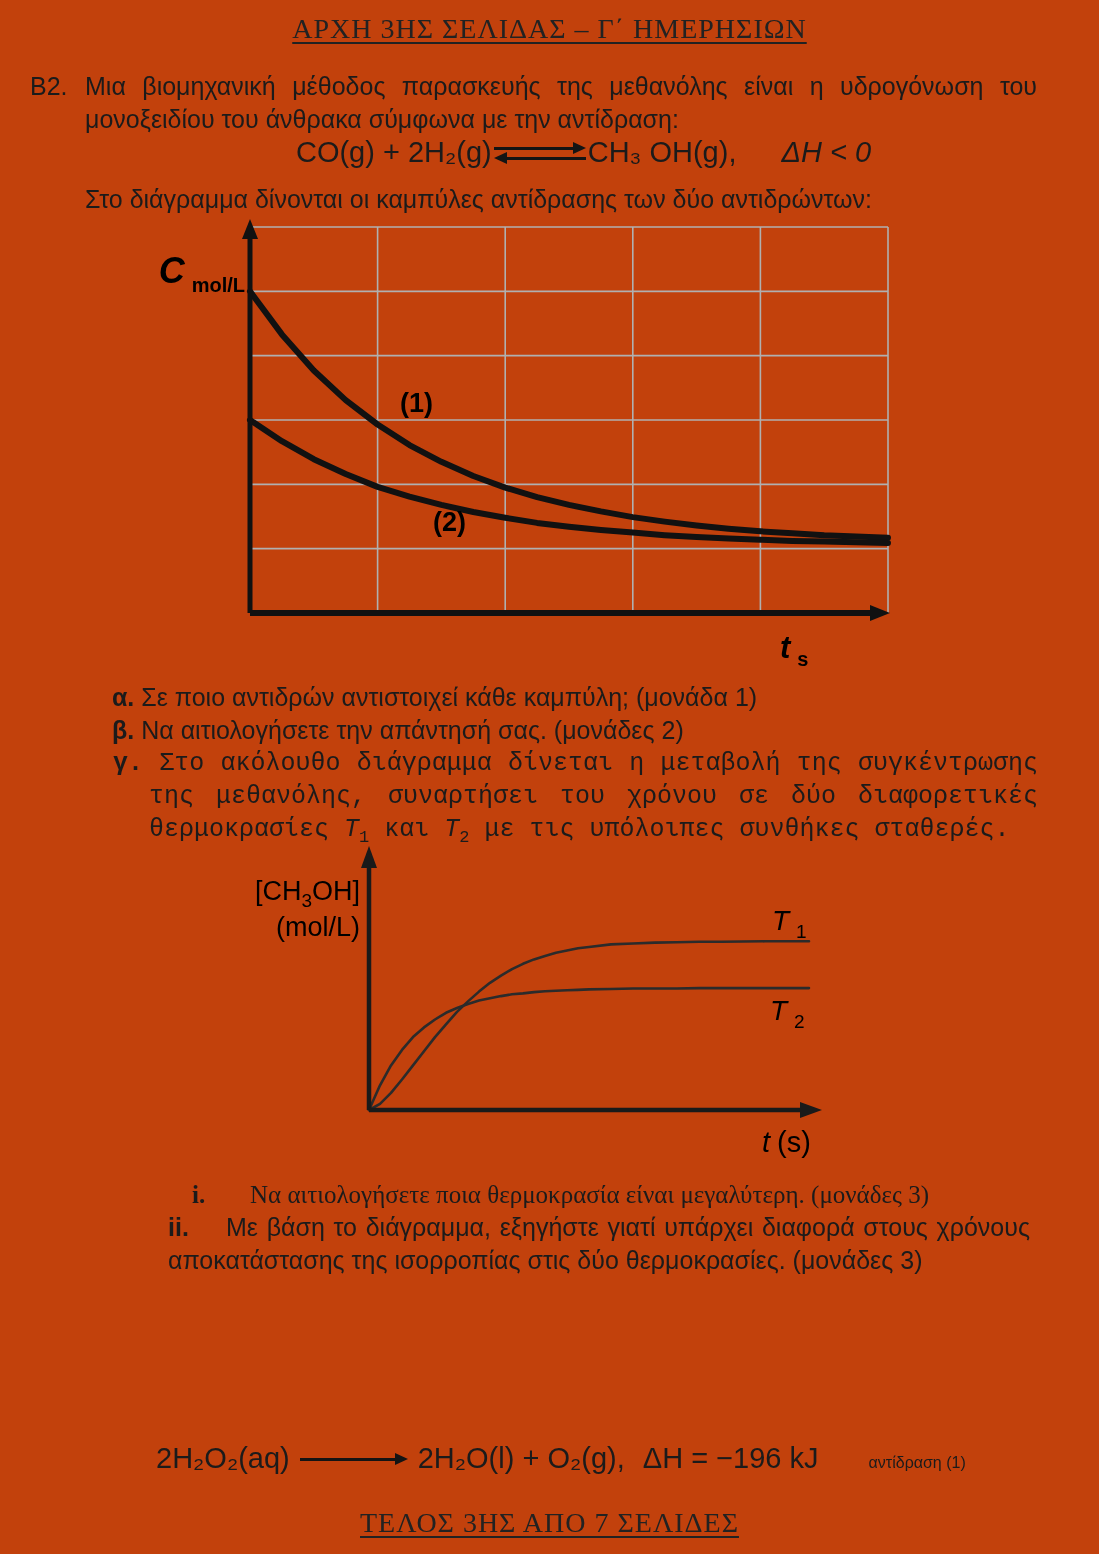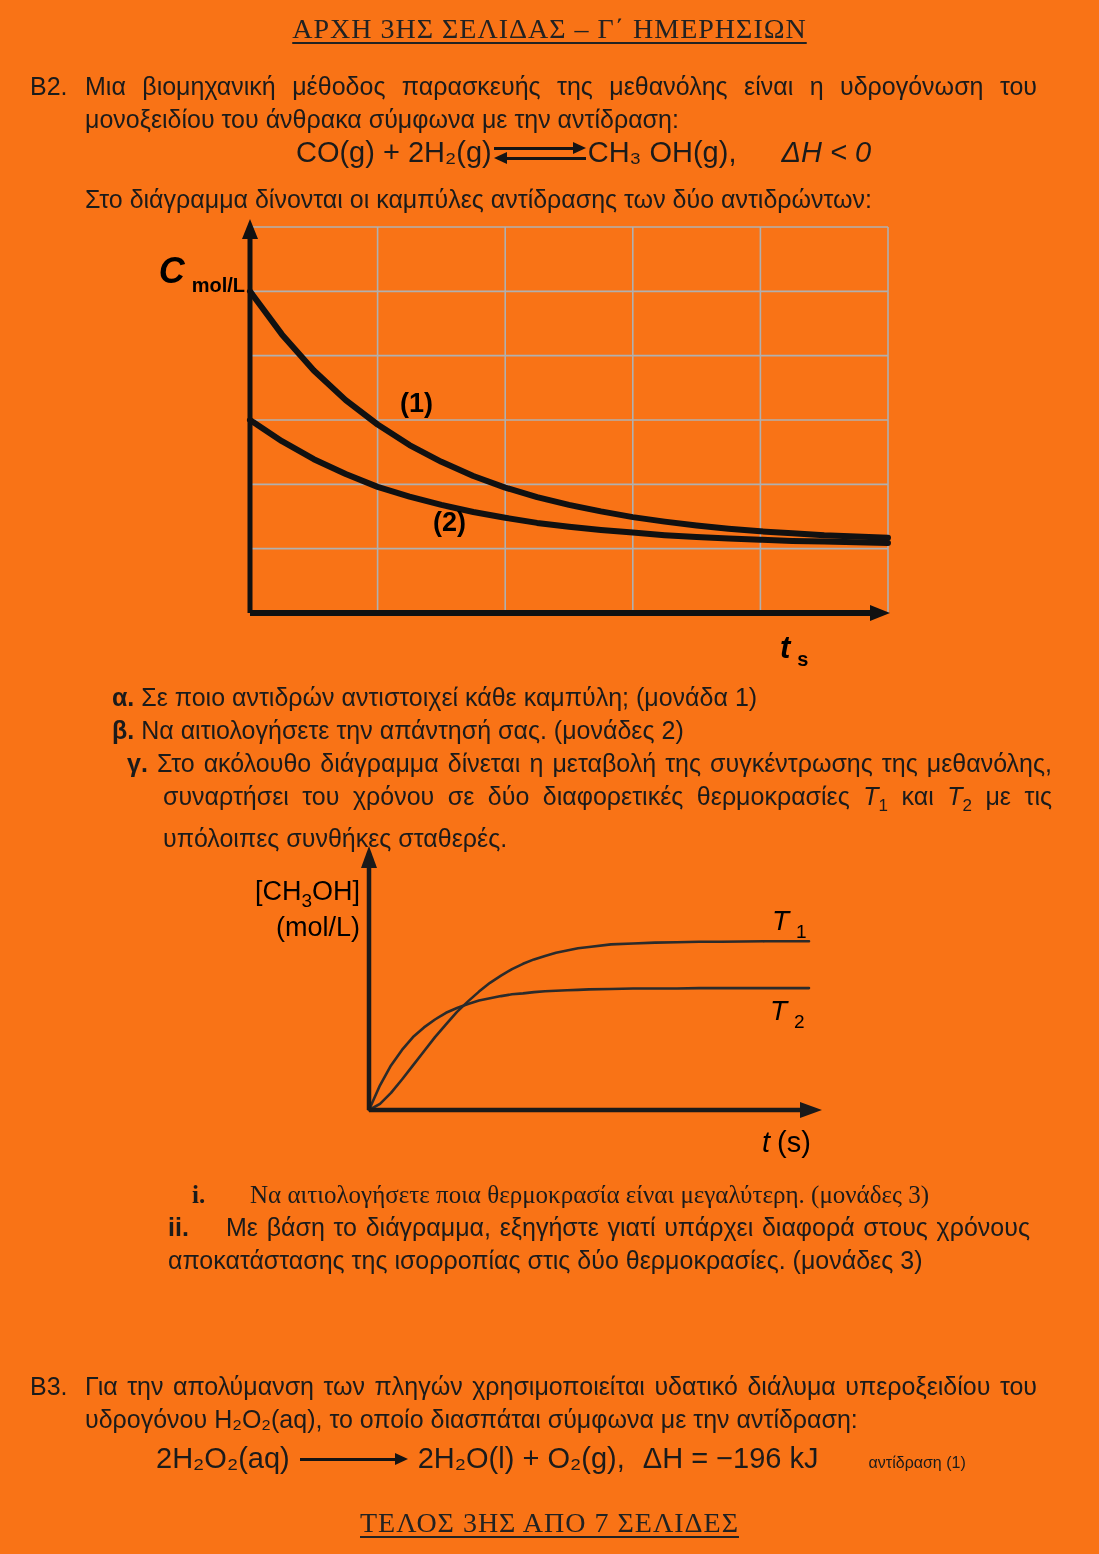--- a/index.html
+++ b/index.html
@@ -1,19 +1,19 @@
 <!DOCTYPE html>
 <html lang="el"><head>
 <meta charset="utf-8">
 <style>
   html,body{margin:0;padding:0;background:#ffffff;}
   .page{
     position:relative;
     width:1099px;height:1554px;
-    background:#f97316;
+    background:#c2410c;
     font-family:"Liberation Sans","DejaVu Sans",sans-serif;
     color:#1b1b1b;
     font-size:25px;line-height:33px;
     overflow:hidden;
   }
   .abs{position:absolute;}
   .serif-head{
     font-family:"Liberation Serif","DejaVu Serif",serif;
     font-size:28px;letter-spacing:1px;
     text-decoration:underline;
@@ -100,21 +100,21 @@
   </svg>
 
   <div class="abs" style="top:681px;left:112px;width:925px;">
     <p class="hang"><span class="lbl">α.</span>
       <span>Σε ποιο αντιδρών αντιστοιχεί κάθε καμπύλη; (μονάδα 1)</span></p>
   </div>
   <div class="abs" style="top:714px;left:112px;width:925px;">
     <p class="hang"><span class="lbl">β.</span>
       <span>Να αιτιολογήσετε την απάντησή σας. (μονάδες 2)</span></p>
   </div>
-  <div class="abs" style="top:747px;left:127px;width:925px;">
+  <div class="abs" style="top:747px;left:113px;width:925px;font-family:Liberation Mono, monospace;">
     <p class="hang para"><span class="lbl">γ.</span>
       <span><span>Στο ακόλουθο διάγραμμα δίνεται η μεταβολή της συγκέντρωσης της μεθανόλης, συναρτήσει του χρόνου σε δύο διαφορετικές θερμοκρασίες </span><span class="ital">T</span><sub>1</sub><span> και </span><span class="ital">T</span><sub>2</sub><span> με τις υπόλοιπες συνθήκες σταθερές.</span></span></p>
   </div>
 
   <svg class="abs" style="top:838px;left:240px;" width="620" height="330" viewBox="0 0 620 330">
     <polyline id="c2-s0" fill="none" stroke="#2b2b2b" stroke-width="2.6" stroke-linecap="round" stroke-linejoin="round" points="129.0,272.0 140.0,265.8 151.0,254.8 162.0,241.5 173.0,227.4 184.0,213.3 195.0,199.1 206.0,186.3 217.0,173.9 228.0,163.4 239.0,153.6 250.0,144.8 261.0,137.7 272.0,131.1 283.0,125.8 294.0,121.4 305.0,117.9 316.0,114.8 327.0,112.6 338.0,110.3 349.0,109.0 371.0,106.4 393.0,105.5 415.0,104.6 437.0,104.2 459.0,103.7 481.0,103.7 525.0,103.3 569.0,103.3"></polyline>
     <polyline id="c2-s1" fill="none" stroke="#2b2b2b" stroke-width="2.6" stroke-linecap="round" stroke-linejoin="round" points="129.0,272.0 140.0,247.3 151.0,227.4 162.0,211.9 173.0,199.1 184.0,189.4 195.0,181.5 206.0,174.8 217.0,170.0 228.0,166.0 239.0,162.5 250.0,160.3 261.0,158.1 272.0,156.3 283.0,155.4 294.0,154.1 305.0,153.2 316.0,152.8 327.0,152.3 338.0,151.9 349.0,151.4 371.0,151.0 393.0,150.5 415.0,150.5 437.0,150.5 459.0,150.1 481.0,150.1 525.0,150.1 569.0,150.1"></polyline>
 
     <line x1="129" y1="272" x2="129" y2="24" stroke="#1a1a1a" stroke-width="4.5"></line>
     <polygon points="129,8 121,30 137,30" fill="#1a1a1a"></polygon>
@@ -140,24 +140,20 @@
   </svg>
 
   <div class="abs" style="top:1178px;left:192px;width:862px;font-family:Liberation Serif, serif;">
     <p style="margin:0;"><span class="sub-lbl">i.</span><span>Να αιτιολογήσετε ποια θερμοκρασία είναι μεγαλύτερη. (μονάδες 3)</span></p>
   </div>
   <div class="abs" style="top:1211px;left:168px;width:862px;">
     <p class="para" style="margin:0;"><span class="sub-lbl">ii.</span><span>Με βάση το διάγραμμα, εξηγήστε γιατί υπάρχει διαφορά στους χρόνους αποκατάστασης της ισορροπίας στις δύο θερμοκρασίες. (μονάδες 3)</span></p>
   </div>
 
 
-  <div class="abs" style="top:1370px;left:0;width:1037px;">
-    <span class="b-num">Β3.</span>
-    <div class="para" style="margin-left:85px;">Για την απολύμανση των πληγών χρησιμοποιείται υδατικό διάλυμα υπεροξειδίου του υδρογόνου H₂O₂(aq), το οποίο διασπάται σύμφωνα με την αντίδραση:</div>
-  </div>
 
   <div class="abs eq" style="top:1442px;left:122px;">
     <span>2H₂O₂(aq)</span><span class="long-arrow"><span class="line"></span></span><span>2H₂O(l) + O₂(g),</span>
     <span style="margin-left:10px;">ΔH = −196 kJ</span>
     <span style="margin-left:42px;font-size:16px;">αντίδραση (1)</span>
   </div>
 
   <div class="abs serif-head" style="top:1506px;left:0;">ΤΕΛΟΣ 3ΗΣ ΑΠΟ 7 ΣΕΛΙΔΕΣ</div>
 
 </div>

